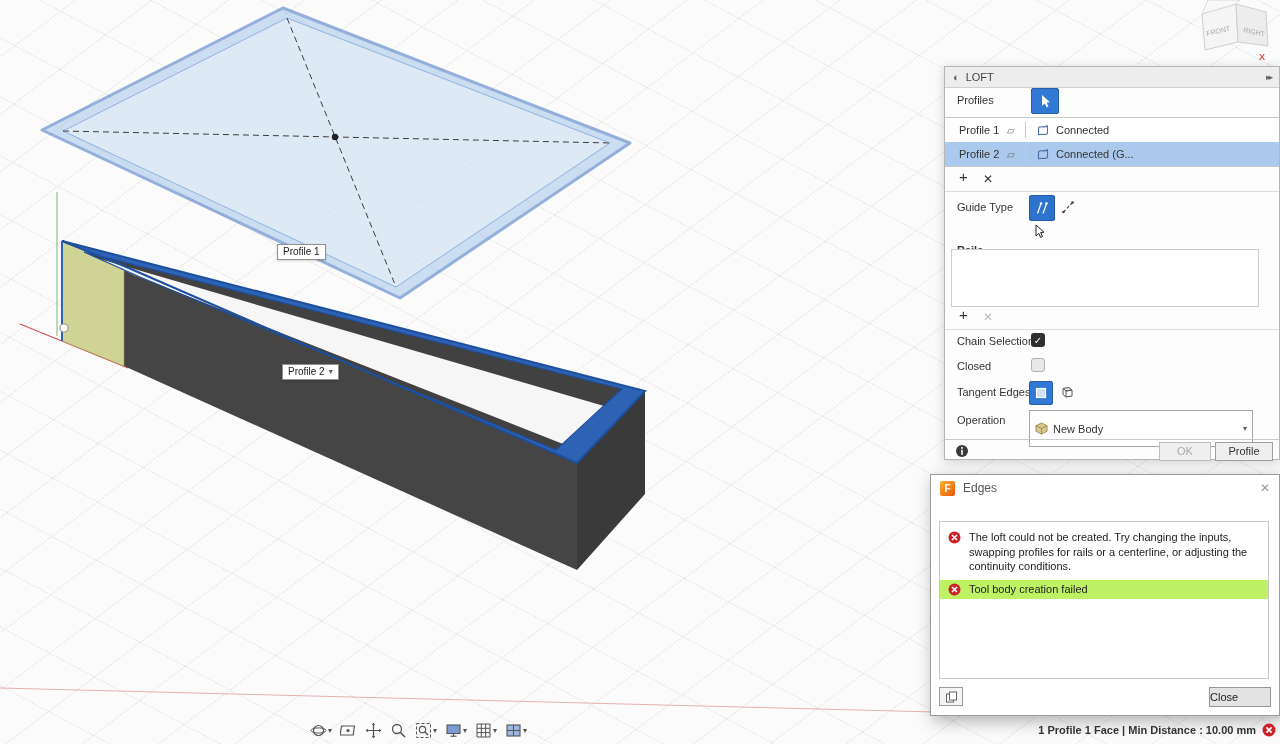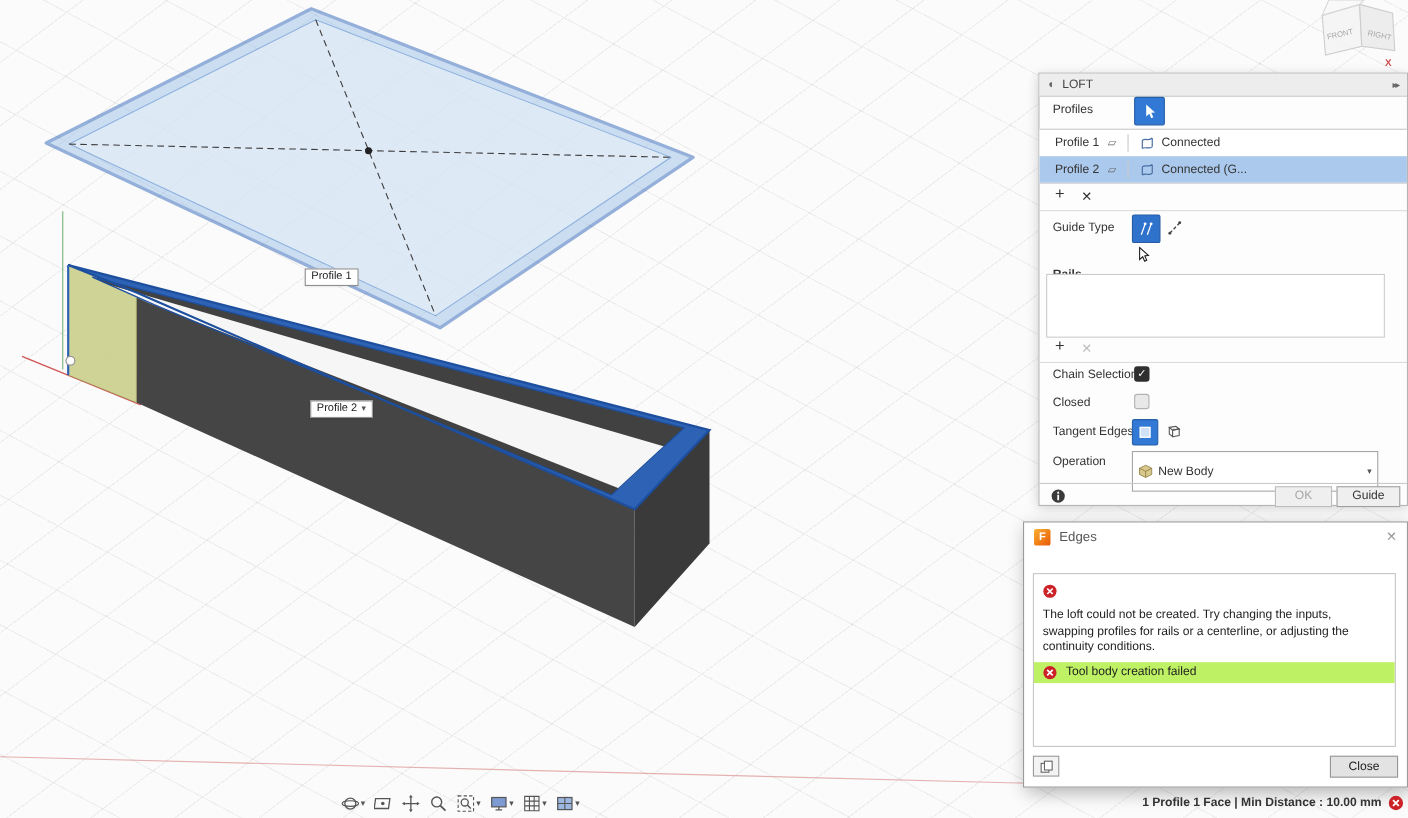--- a/index.html
+++ b/index.html
@@ -64,26 +64,26 @@
   .lp-btn.disabled{color:#a8a8a8;}
   .lp-btn.normal{color:#333;border-color:#a0a0a0;}
 
   
   .error-dialog{position:absolute;left:930px;top:474px;width:348px;height:240px;background:#fff;
     border:1px solid #9b9b9b;box-shadow:3px 5px 16px rgba(0,0,0,.30);font-size:11px;}
   .ed-title{height:26px;display:flex;align-items:center;gap:8px;padding:0 9px;}
   .ed-title .t{color:#555;font-size:12px;}
   .ed-title .x{margin-left:auto;color:#999;font-size:12px;cursor:default;}
   .ed-inset{position:absolute;left:8px;top:46px;width:330px;height:158px;border:1px solid #c5c5c5;background:#fff;box-sizing:border-box;overflow:hidden;}
-  .ed-item1{display:flex;gap:8px;padding:8px 8px 6px 8px;flex-direction:column;}
+  .ed-item1{display:flex;gap:8px;padding:8px 8px 6px 8px;}
   .ed-item1 .msg{width:288px;line-height:1.32;color:#1d1d1d;}
   .ed-item2{display:flex;align-items:center;gap:8px;padding:0 8px;height:19px;background:#bef264;color:#1d1d1d;}
   .ed-copy{position:absolute;left:8px;top:212px;width:22px;height:17px;border:1px solid #9b9b9b;background:#f3f3f3;display:flex;align-items:center;justify-content:center;}
   .ed-close{position:absolute;left:278px;top:212px;width:60px;height:18px;background:#e3e3e3;border:1px solid #979797;
-    text-align:center;line-height:18px;color:#222;}
+    line-height:18px;color:#222;}
   .f-logo{width:15px;height:15px;border-radius:2px;background:linear-gradient(135deg,#fbb034,#ef7b16 60%,#e8590c);
     color:#fff;font-weight:bold;font-size:10px;display:flex;align-items:center;justify-content:center;}
 
   
   .statusbar{position:absolute;right:4px;top:723px;display:flex;align-items:center;gap:6px;}
   .statusbar .txt{font-size:11px;font-weight:bold;color:#333;}
   .navbar{position:absolute;left:310px;top:722px;display:flex;align-items:center;gap:8px;}
   .nav-btn{display:flex;align-items:center;gap:1px;}
   .nav-btn .caret{font-size:8px;color:#555;}
 </style>
@@ -239,21 +239,21 @@
 
     <div class="lp-sep" style="top:372px;border-top-color:#c9c9c9;"></div>
     <div style="position:absolute;left:10px;top:377px;">
       <svg width="14" height="14" viewBox="0 0 14 14">
         <circle cx="7" cy="7" r="6" fill="#3a3a3a"></circle>
         <rect x="6.2" y="5.8" width="1.6" height="5" fill="#fff"></rect>
         <rect x="6.2" y="3" width="1.6" height="1.8" fill="#fff"></rect>
       </svg>
     </div>
     <div class="lp-btn disabled" style="left:214px;top:375px;width:50px;">OK</div>
-    <div class="lp-btn normal" style="left:270px;top:375px;width:56px;">Guide</div>
+    <div class="lp-btn normal" style="left:270px;top:375px;width:56px;">Profile</div>
   </div>
 
   <div class="error-dialog">
     <div class="ed-title">
       <div class="f-logo">F</div>
       <span class="t">Edges</span>
       <span class="x">✕</span>
     </div>
     <div class="ed-inset">
       <div class="ed-item1">

